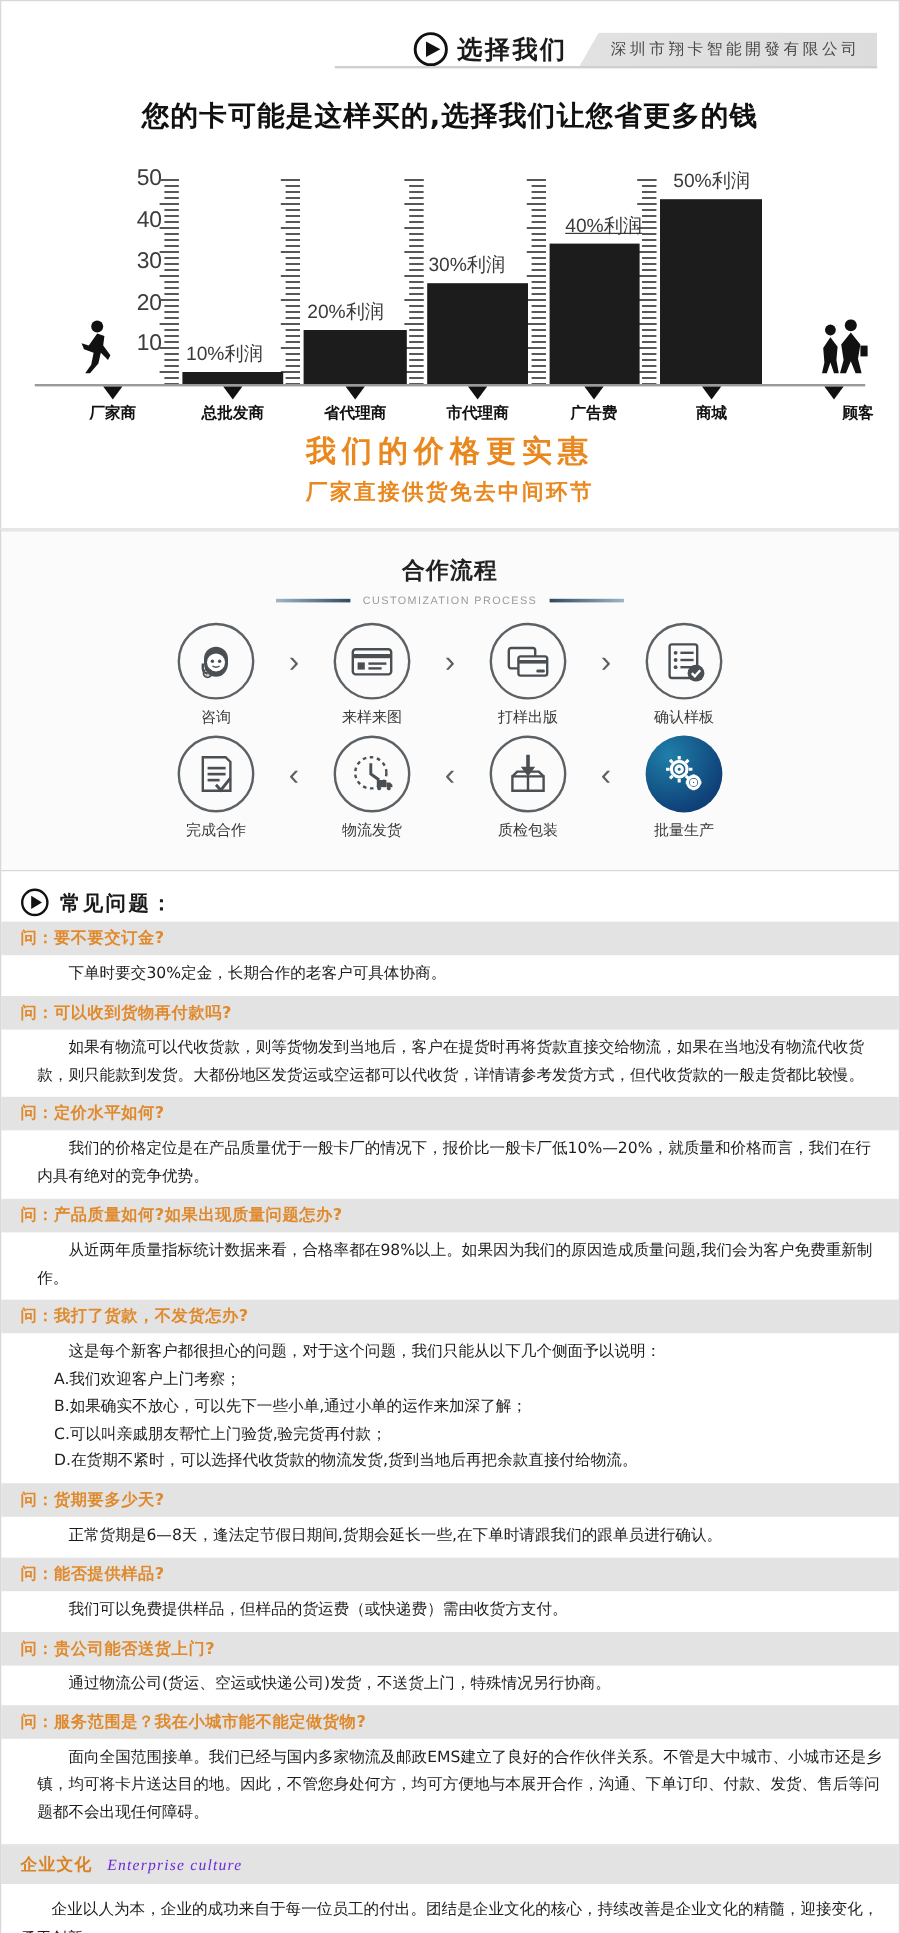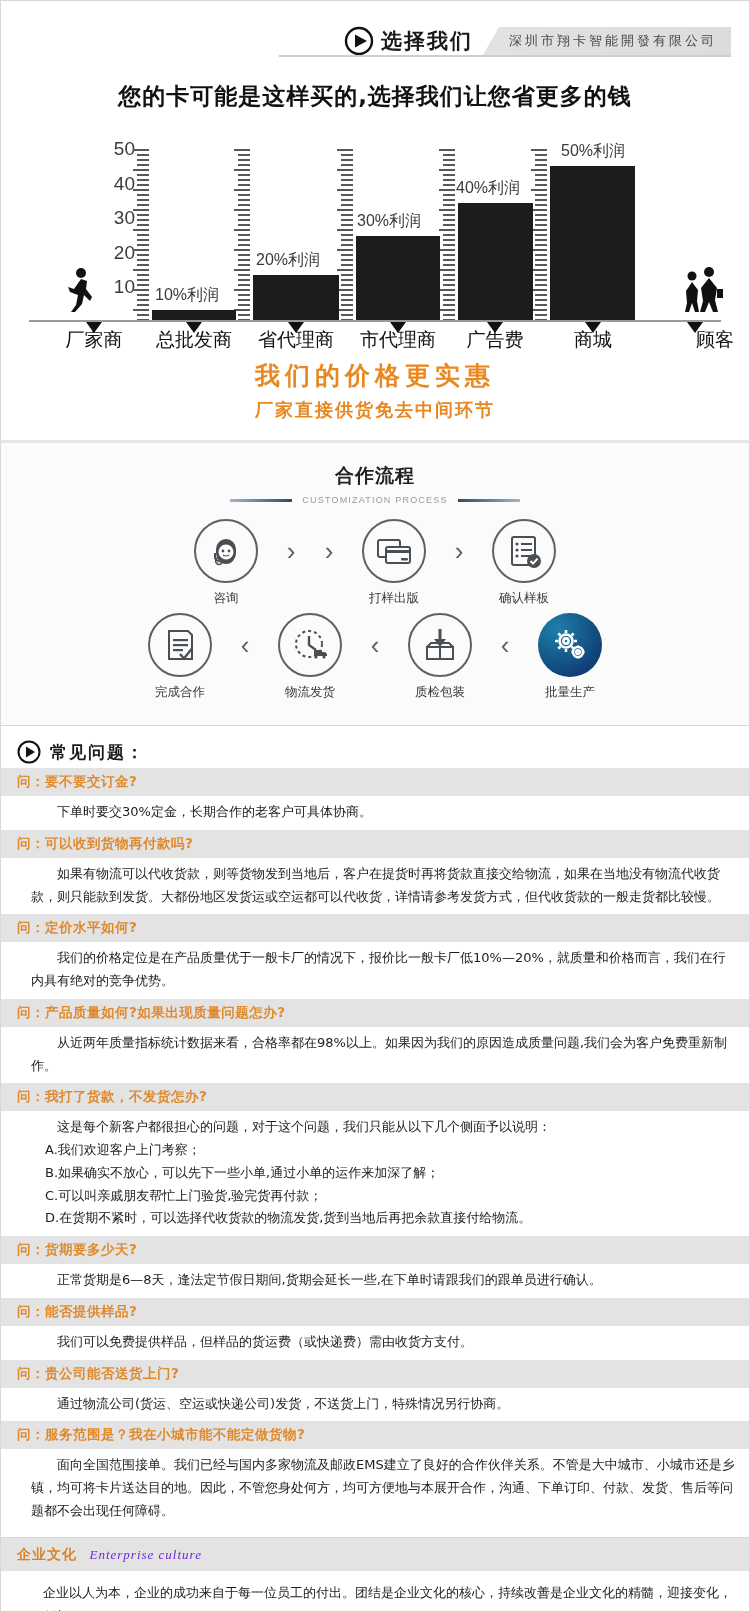--- a/index.html
+++ b/index.html
@@ -95,21 +95,21 @@
   }
   .tri {
     position: absolute; bottom: 18px;
     width: 0; height: 0;
     border-left: 8px solid transparent;
     border-right: 8px solid transparent;
     border-top: 11px solid #111;
   }
   .xlab {
     position: absolute; bottom: -2px;
-    font-size: 19px; font-weight: normal; color: #111;
+    font-size: 13px; font-weight: bold; color: #111;
     transform: translateX(-50%); white-space: nowrap;
     font-family: "DejaVu Sans", sans-serif;
   }
   .walker, .couple { position: absolute; bottom: 34px; }
 
   .slogan1 {
     text-align: center; color: #e8881f; font-weight: bold;
     font-size: 25px; letter-spacing: 5px; margin-top: 8px;
     font-family: "DejaVu Sans", sans-serif;
   }
@@ -250,21 +250,21 @@
       <div class="bar" style="left:127px; width:84px; height:11px;"></div>
       <div class="bar-lab" style="left:130px; bottom:45px;">10%利润</div>
 
       <div class="bar" style="left:228px; width:86px; height:46px;"></div>
       <div class="bar-lab" style="left:231px; bottom:80px;">20%利润</div>
 
       <div class="bar" style="left:331px; width:84px; height:85px;"></div>
       <div class="bar-lab" style="left:332px; bottom:119px;">30%利润</div>
 
       <div class="bar" style="left:433px; width:75px; height:118px;"></div>
-      <div class="bar-lab" style="left:431px; bottom:152px;">40%利润</div>
+      <div class="bar-lab" style="left:446px; bottom:152px;text-decoration:underline;">40%利润</div>
 
       <div class="bar" style="left:525px; width:85px; height:155px;"></div>
       <div class="bar-lab" style="left:536px; bottom:189px;">50%利润</div>
 
       <span class="walker" style="left:40px;">
         <svg width="30" height="46" viewBox="0 0 30 46">
           <circle cx="16" cy="6" r="5" fill="#111"></circle>
           <path d="M16 12 L9 22 L3 20 L5 25 L13 28 L11 38 L6 45 L10 45 L17 37 L19 28 L25 34 L27 30 L21 22 L22 14 Z" fill="#111"></path>
         </svg>
       </span>
@@ -320,20 +320,32 @@
             <path d="M17 24 q3 2 6 0" stroke="#4a4f54" stroke-width="1.2" fill="none"></path>
             <path d="M9 22 v4 a4 4 0 0 0 4 4" stroke="#4a4f54" stroke-width="2" fill="none"></path>
             <circle cx="13" cy="30" r="3.4" fill="none" stroke="#4a4f54" stroke-width="1.5"></circle>
             <text x="13" y="32" font-size="4" text-anchor="middle" fill="#4a4f54">24</text>
           </svg>
         </div>
         <div class="proc-lab">咨询</div>
       </div>
       <div class="chev">›</div>
 
+      <div class="proc-item">
+        <div class="circ">
+          <svg width="42" height="40" viewBox="0 0 42 40">
+            <rect x="5" y="10" width="32" height="21" rx="2.5" fill="none" stroke="#4a4f54" stroke-width="2"></rect>
+            <rect x="5" y="14" width="32" height="3.5" fill="#4a4f54"></rect>
+            <rect x="9" y="21" width="6" height="6" fill="#4a4f54"></rect>
+            <rect x="18" y="21" width="15" height="2" fill="#4a4f54"></rect>
+            <rect x="18" y="25" width="11" height="2" fill="#4a4f54"></rect>
+          </svg>
+        </div>
+        <div class="proc-lab">来样来图</div>
+      </div>
       <div class="chev">›</div>
 
       <div class="proc-item">
         <div class="circ">
           <svg width="42" height="40" viewBox="0 0 42 40">
             <rect x="5" y="9" width="22" height="17" rx="2" fill="none" stroke="#4a4f54" stroke-width="2"></rect>
             <rect x="13" y="16" width="24" height="16" rx="2" fill="#fbfbfb" stroke="#4a4f54" stroke-width="2"></rect>
             <rect x="13" y="19" width="24" height="3" fill="#4a4f54"></rect>
             <rect x="28" y="27" width="7" height="2.4" rx="1" fill="#4a4f54"></rect>
           </svg>

